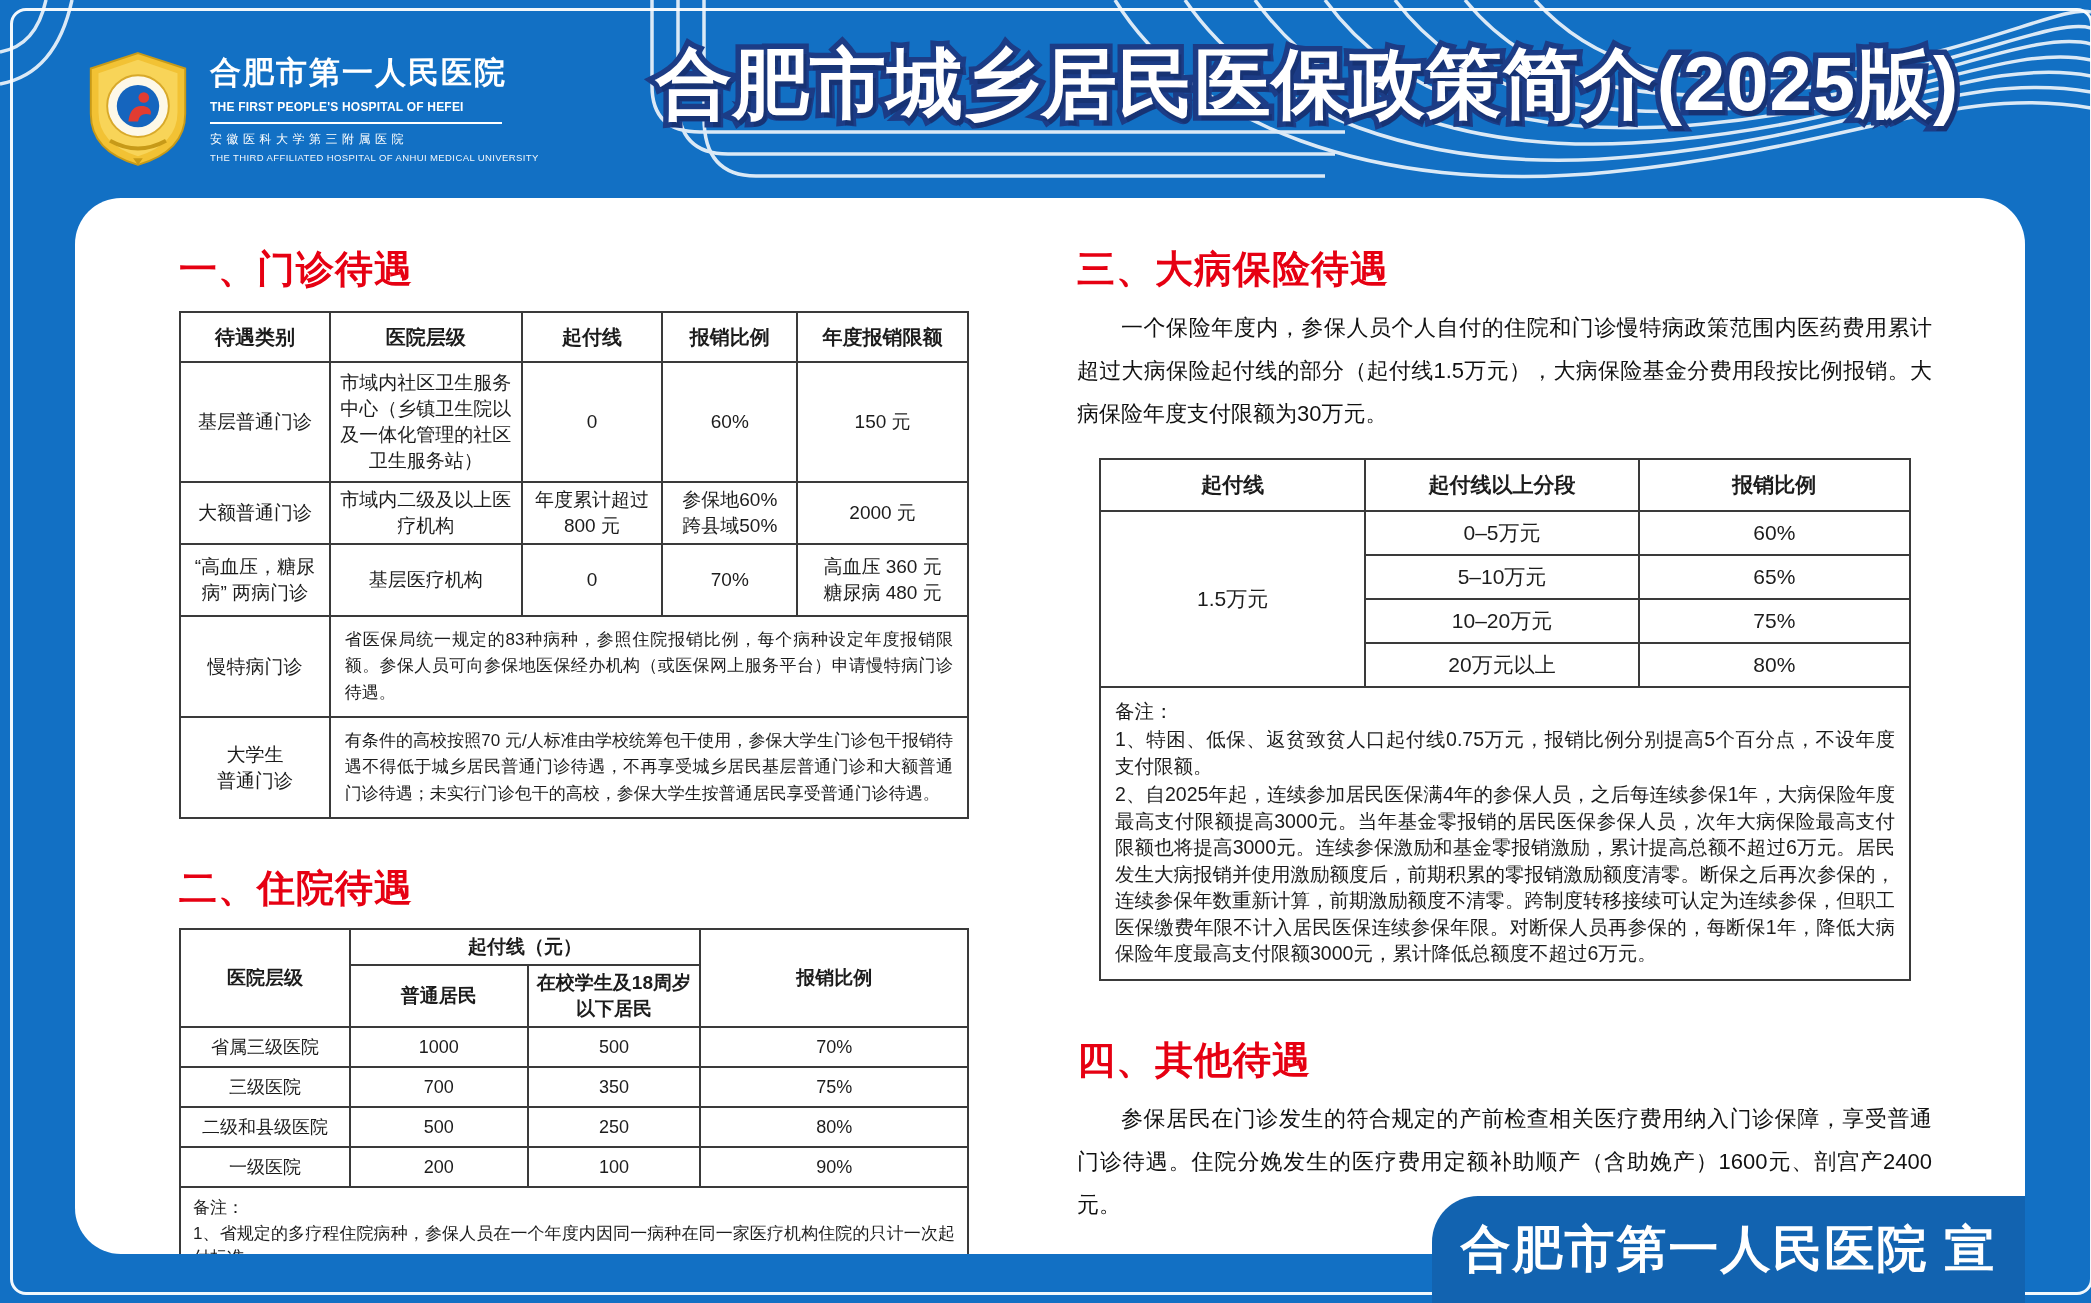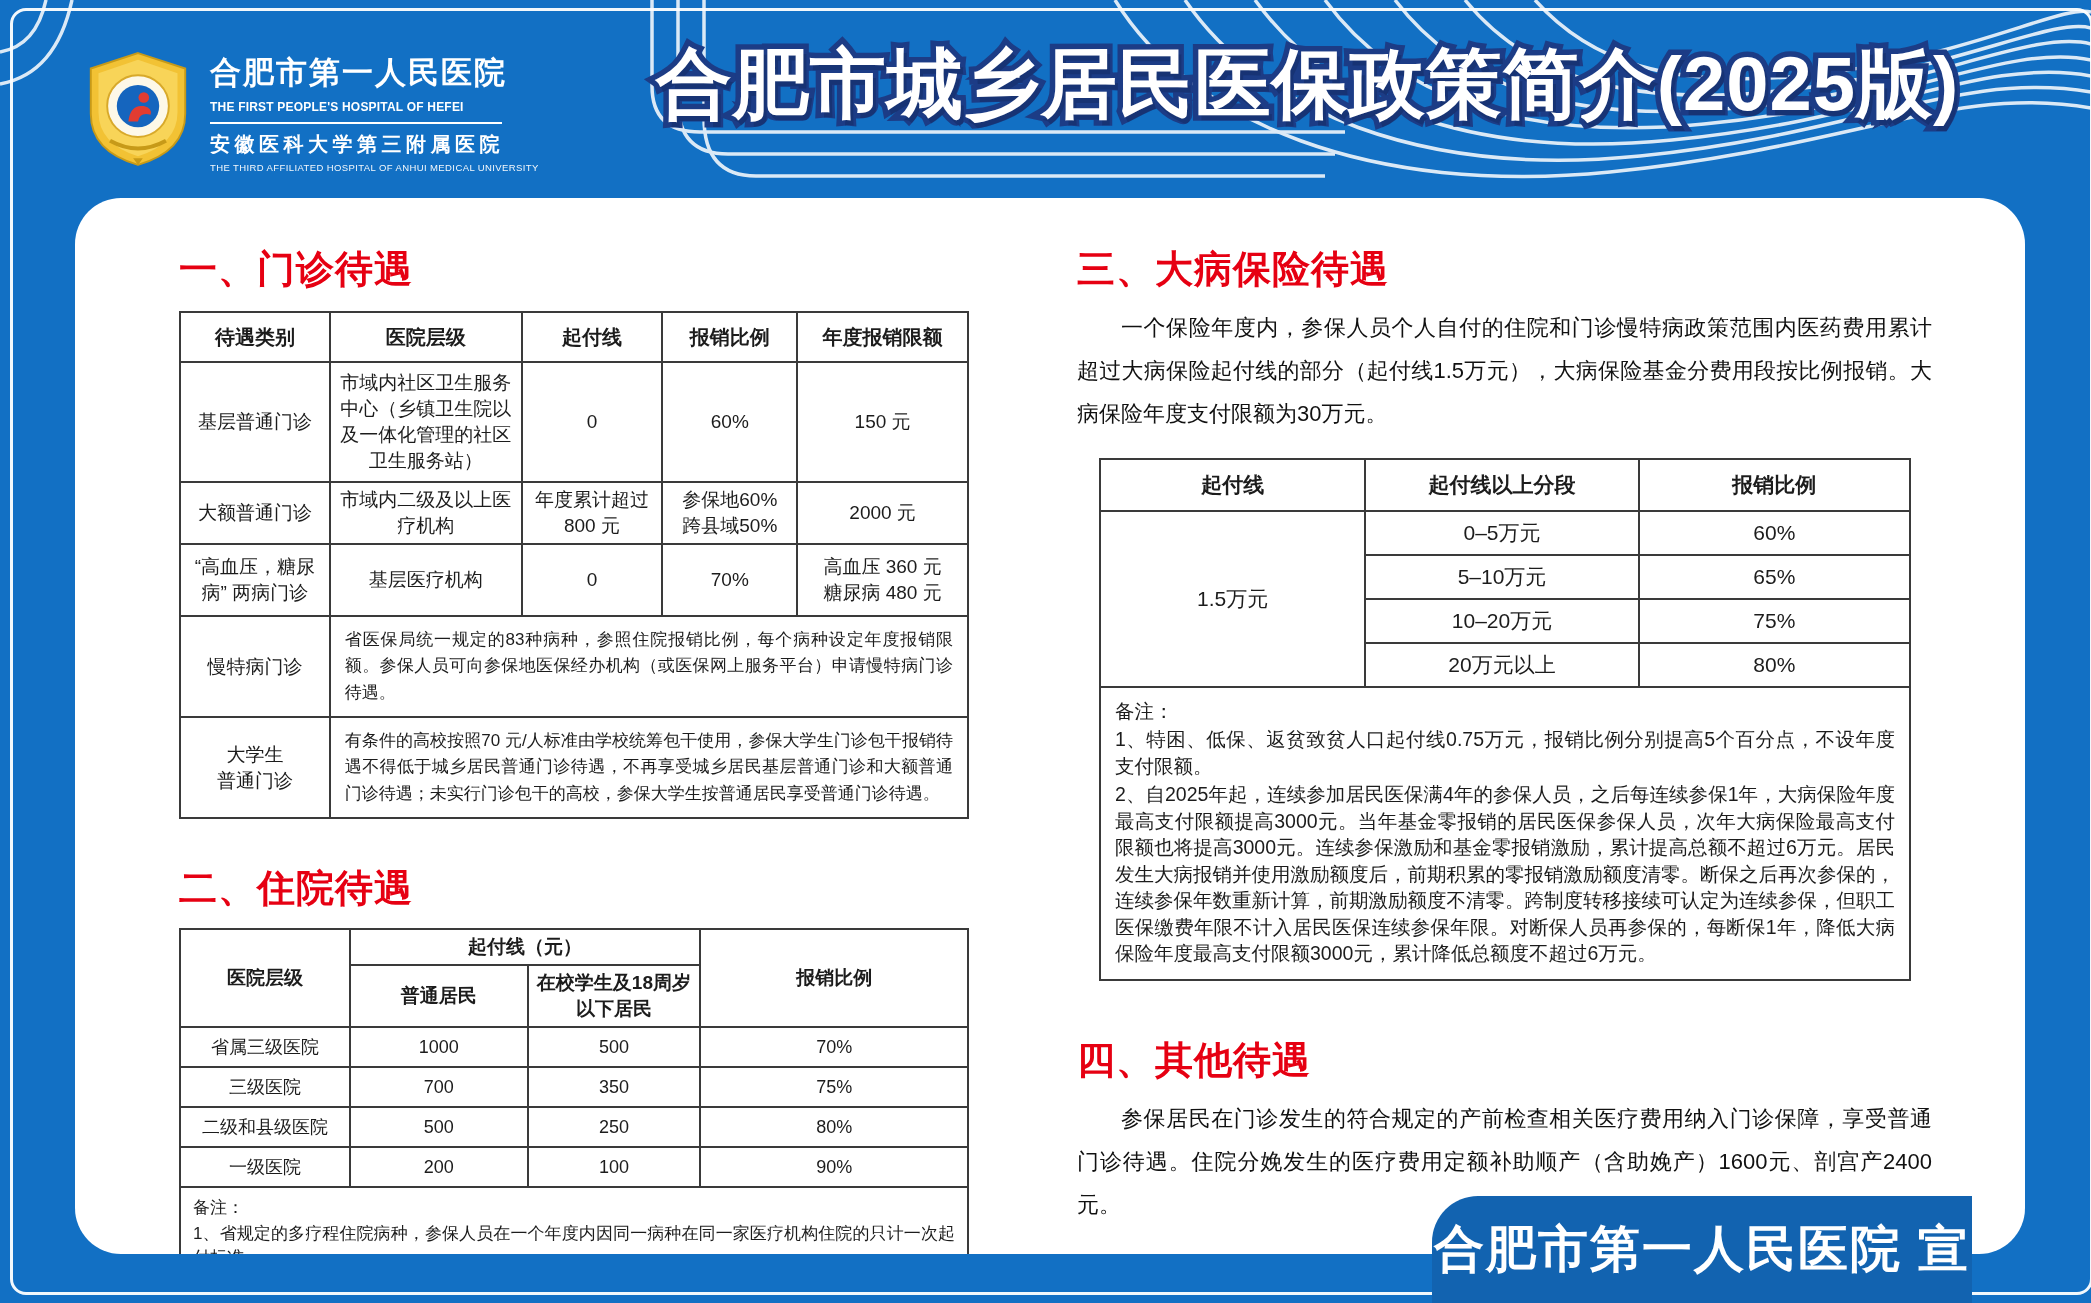--- a/index.html
+++ b/index.html
@@ -21,21 +21,21 @@
     z-index:1;
   }
   
   .deco{position:absolute;left:0;top:0;width:2091px;height:198px;z-index:2;}
   
   .logo{position:absolute;left:85px;top:48px;width:106px;height:122px;z-index:3;}
   .namewrap{position:absolute;left:210px;top:52px;width:292px;z-index:3;color:#fff;}
   .cn-name{font-size:31px;font-weight:bold;letter-spacing:2px;white-space:nowrap;}
   .en-name{font-size:12px;font-weight:bold;margin-top:6px;letter-spacing:.2px;white-space:nowrap;}
   .name-divider{height:2px;background:#fff;margin:8px 0 7px 0;width:292px;}
-  .cn-aff{font-size:20px;letter-spacing:4.5px;white-space:nowrap;font-weight:bold;}
+  .cn-aff{font-size:12px;letter-spacing:4.5px;white-space:nowrap;}
   .en-aff{font-size:9.5px;margin-top:4px;letter-spacing:.4px;white-space:nowrap;opacity:.95;}
   .poster-title{
     position:absolute;left:540px;right:28px;top:34px;z-index:3;
     text-align:center;font-size:76px;font-weight:900;letter-spacing:1px;
     color:#fff;
     -webkit-text-stroke:11px #1c3c86;
     paint-order:stroke fill;
     text-shadow:3px 5px 0 rgba(17,41,96,.45);
     white-space:nowrap;
   }
@@ -72,21 +72,21 @@
   .t3 .note-cell{font-size:19.5px;line-height:1.36;padding:10px 14px;}
   .note-p{margin:0 0 2px 0;text-align:justify;}
   .intro,.body-text{
     margin-top:12px;font-size:22px;line-height:1.95;text-align:justify;
     text-indent:2em;color:#111;
   }
   .sec-heading.later{margin-top:44px;}
   .col-right .sec-heading.later{margin-top:54px;}
   
   .footer-tab{
-    position:absolute;left:1432px;top:1196px;width:540px;height:107px;
+    position:absolute;left:1432px;top:1196px;width:593px;height:107px;
     background:#1263b0;border-radius:46px 0 0 0;z-index:5;
     display:flex;align-items:center;justify-content:center;
     color:#fff;font-size:50px;font-weight:900;letter-spacing:2px;
   }
 </style>
 </head>
 <body>
 
 <div class="poster">
 

